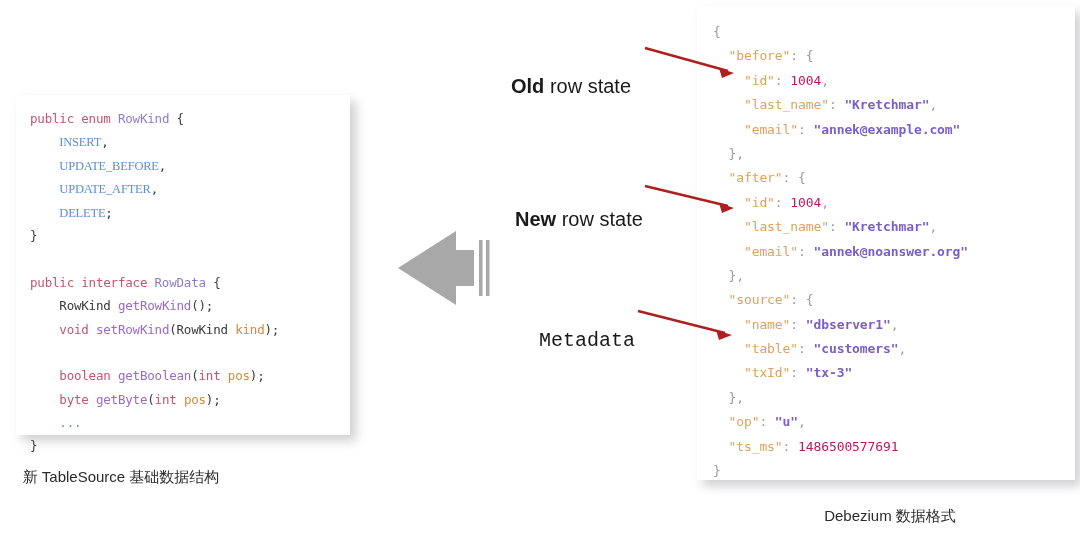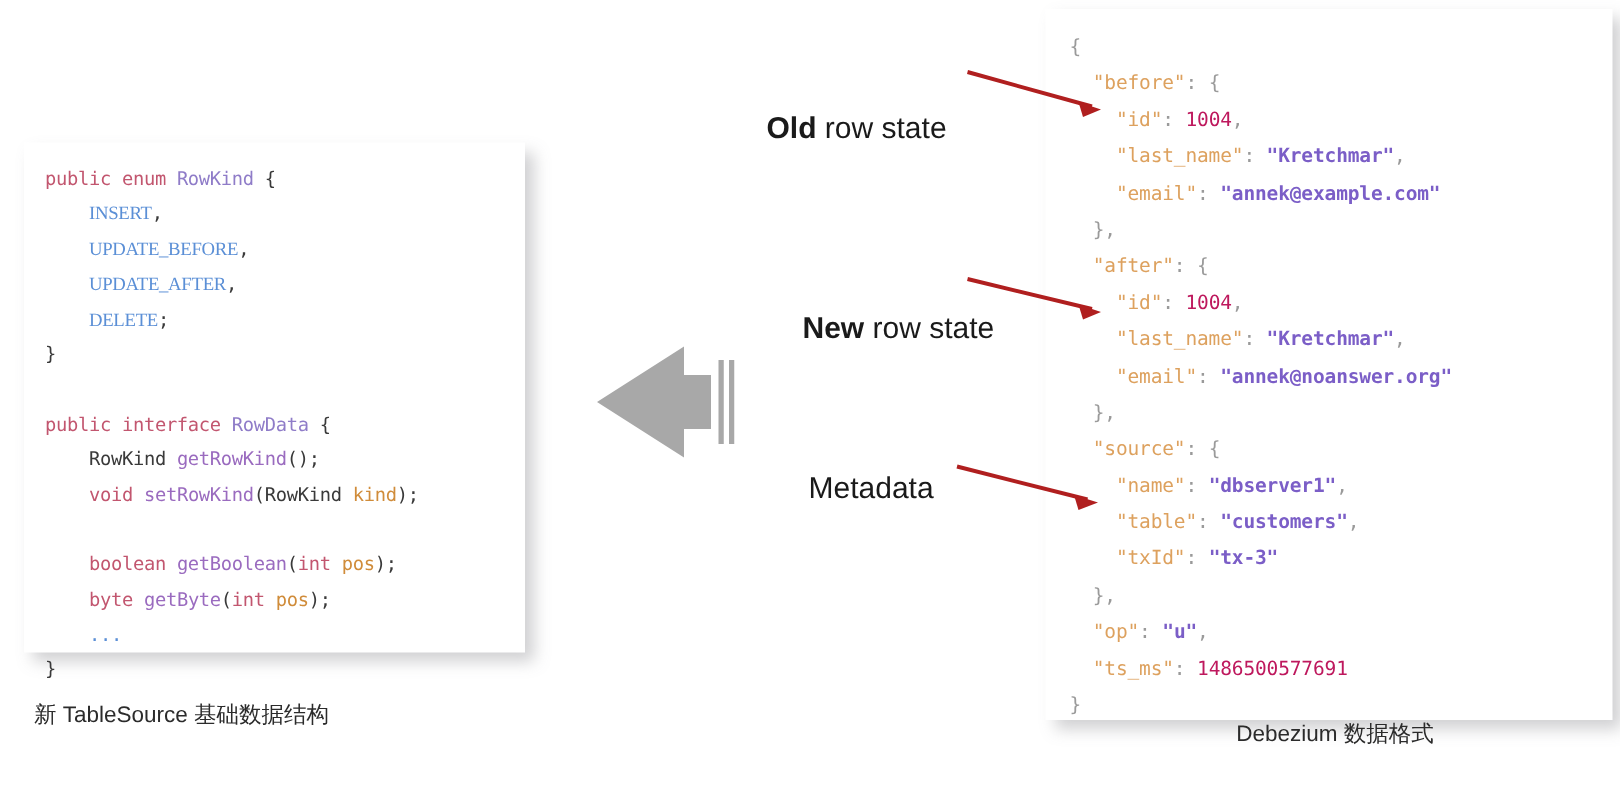--- a/index.html
+++ b/index.html
@@ -78,34 +78,34 @@
   .callout {
     position: absolute;
     font-family: "Liberation Sans", sans-serif;
     font-size: 20px;
     color: #1a1a1a;
     white-space: nowrap;
   }
   .callout b { font-weight: bold; margin-left: 11px; }
   .callout span.reg { font-weight: normal; text-align: right; }
   #label-old  { left: 500px; top: 75px; }
-  #label-new  { left: 524px; top: 208px; }
-  #label-meta { left: 528px; top: 315px; }
+  #label-new  { left: 504px; top: 208px; }
+  #label-meta { left: 528px; top: 329px; font-family: Liberation Mono, monospace; }
 
   
   .caption {
     position: absolute;
     font-family: "Liberation Sans", sans-serif;
     font-size: 15px;
     color: #2b2b2b;
     text-align: center;
     line-height: 22px;
   }
   #caption-left  { left: 8px;  top: 466px; width: 226px; }
-  #caption-right { left: 755px; top: 479px; width: 270px; }
+  #caption-right { left: 755px; top: 505px; width: 270px; }
 
   
   #overlay {
     position: absolute;
     left: 0; top: 0;
     width: 1080px; height: 534px;
     pointer-events: none;
   }
 </style>
 </head>

